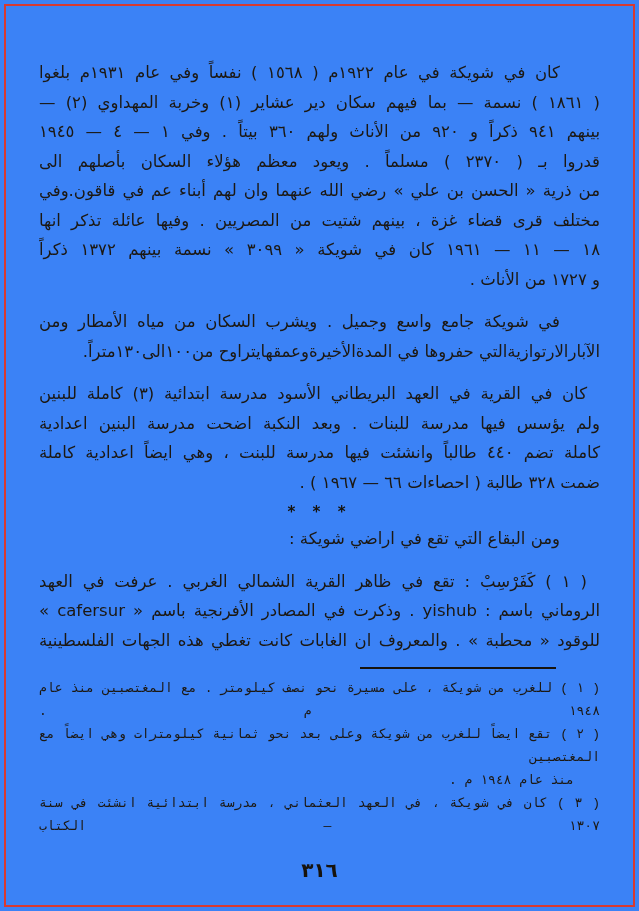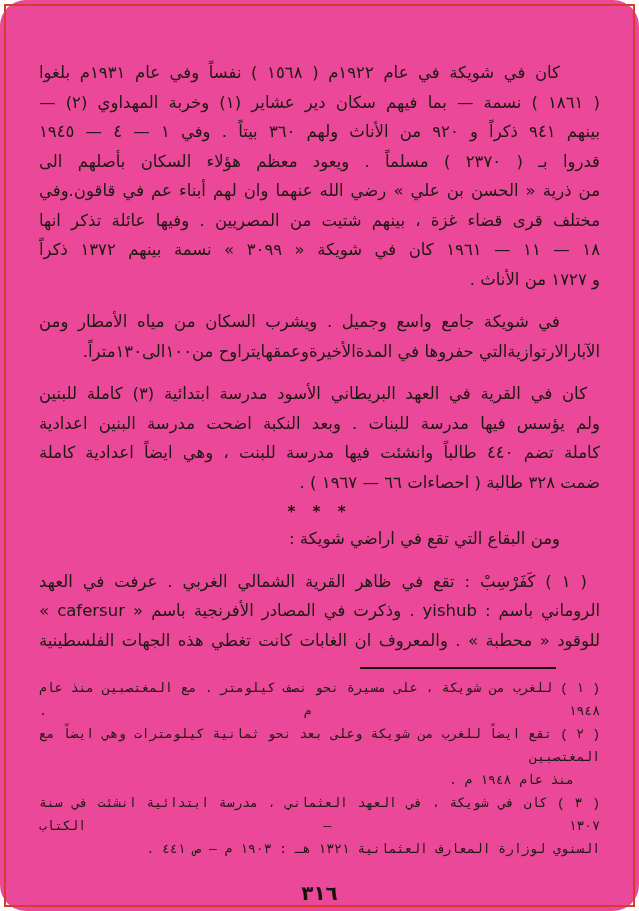--- a/index.html
+++ b/index.html
@@ -7,24 +7,23 @@
     padding: 0;
     width: 639px;
     height: 911px;
     background: #fffefa;
     overflow: hidden;
   }
   .page {
     position: relative;
     width: 639px;
     height: 911px;
-    background: #ec4899;
+    background: #3b82f6;
     font-family: "DejaVu Sans", sans-serif;
     color: #1c1812;
-    border-radius: 26px;
   }
   .frame {
     position: absolute;
     inset: 4px;
     border: 2px solid #d83a31;
     pointer-events: none;
   }
   .content {
     position: absolute;
     top: 58px;
@@ -123,19 +122,18 @@
       <div class="bline">للوقود « محطبة » . والمعروف ان الغابات كانت تغطي هذه الجهات الفلسطينية</div>
     </section>
 
     <div class="rule"></div>
 
     <section class="fnblock">
       <div class="fline">( ١ ) للغرب من شويكة ، على مسيرة نحو نصف كيلومتر . مع المغتصبين منذ عام ١٩٤٨ م .</div>
       <div class="fline">( ٢ ) تقع ايضاً للغرب من شويكة وعلى بعد نحو ثمانية كيلومترات وهي ايضاً مع المغتصبين</div>
       <div class="fline cont">منذ عام ١٩٤٨ م .</div>
       <div class="fline">( ٣ ) كان في شويكة ، في العهد العثماني ، مدرسة ابتدائية انشئت في سنة ١٣٠٧ — الكتاب</div>
-      <div class="fline endl">السنوي لوزارة المعارف العثمانية ١٣٢١ هـ : ١٩٠٣ م — ص ٤٤١ .</div>
     </section>
 
     <div class="pagenum">٣١٦</div>
 
   </main>
 </div>
 
 </body></html>

